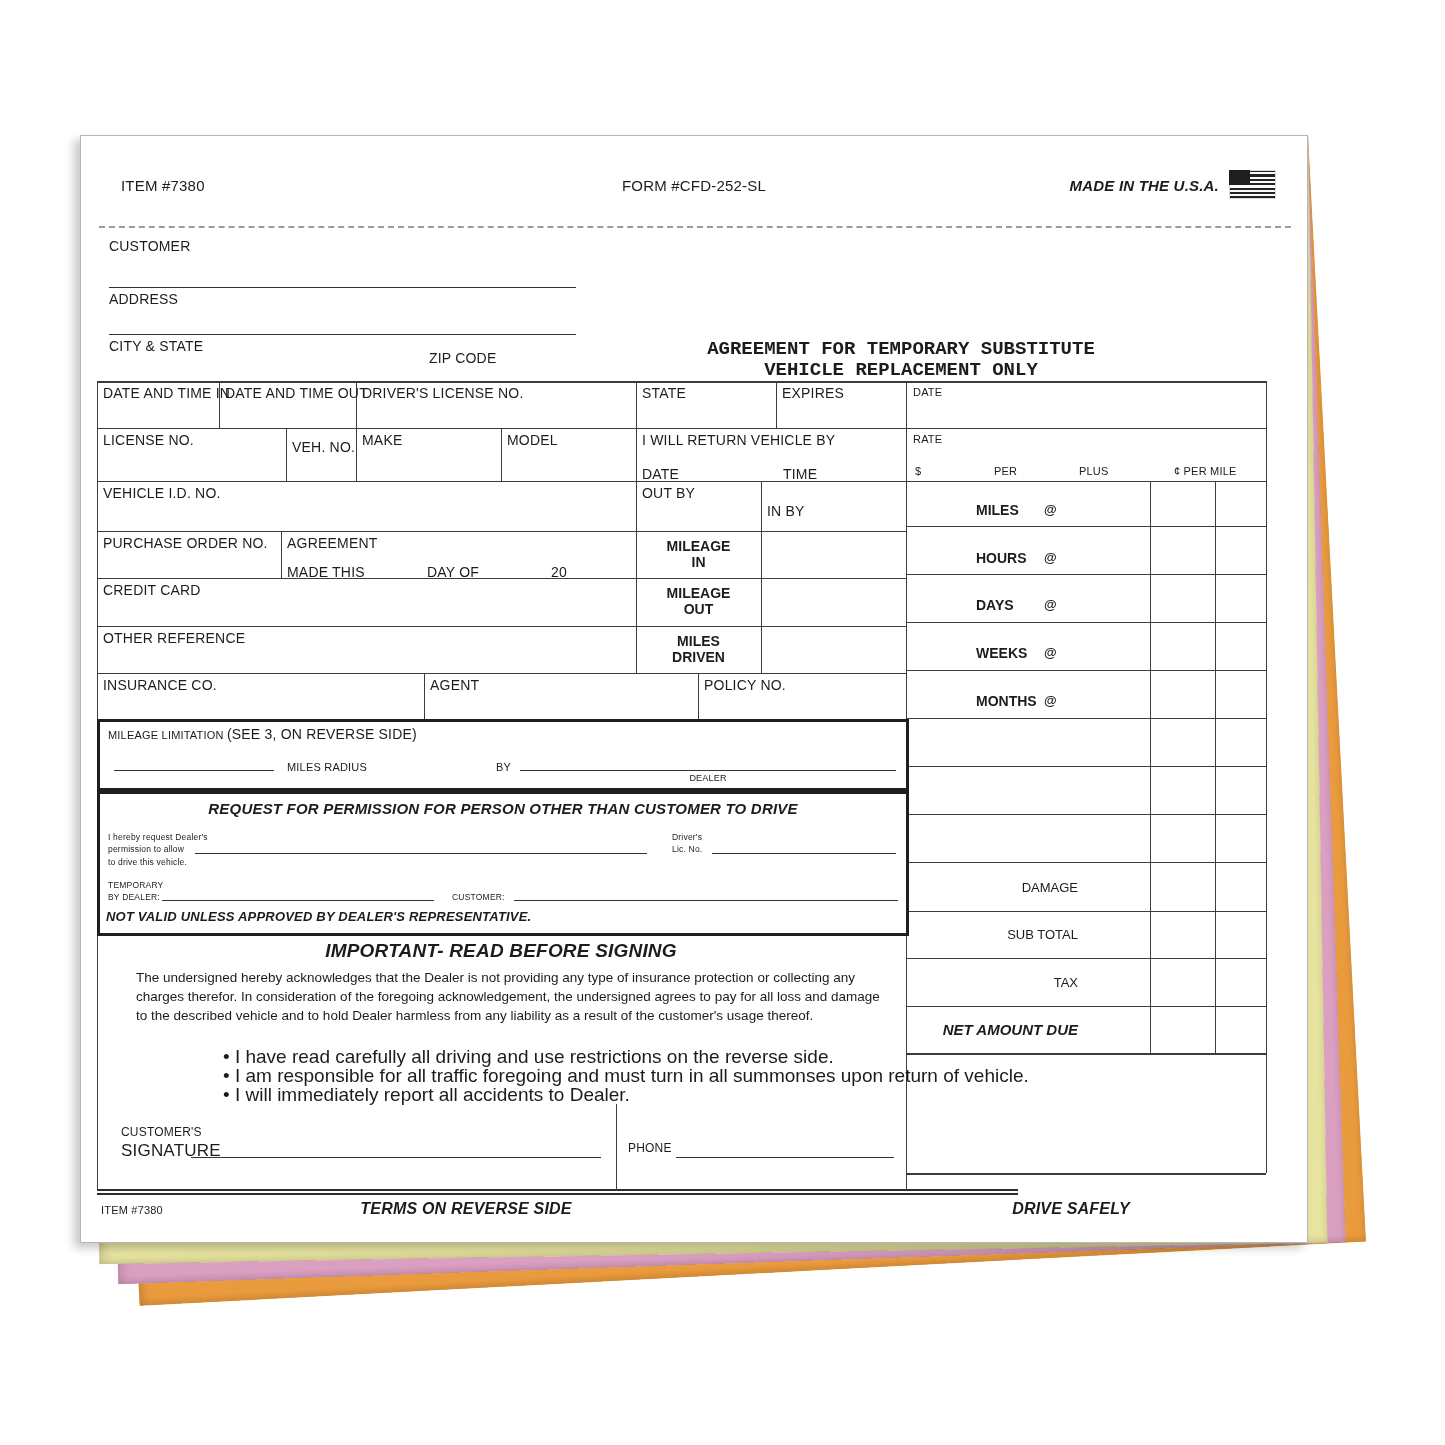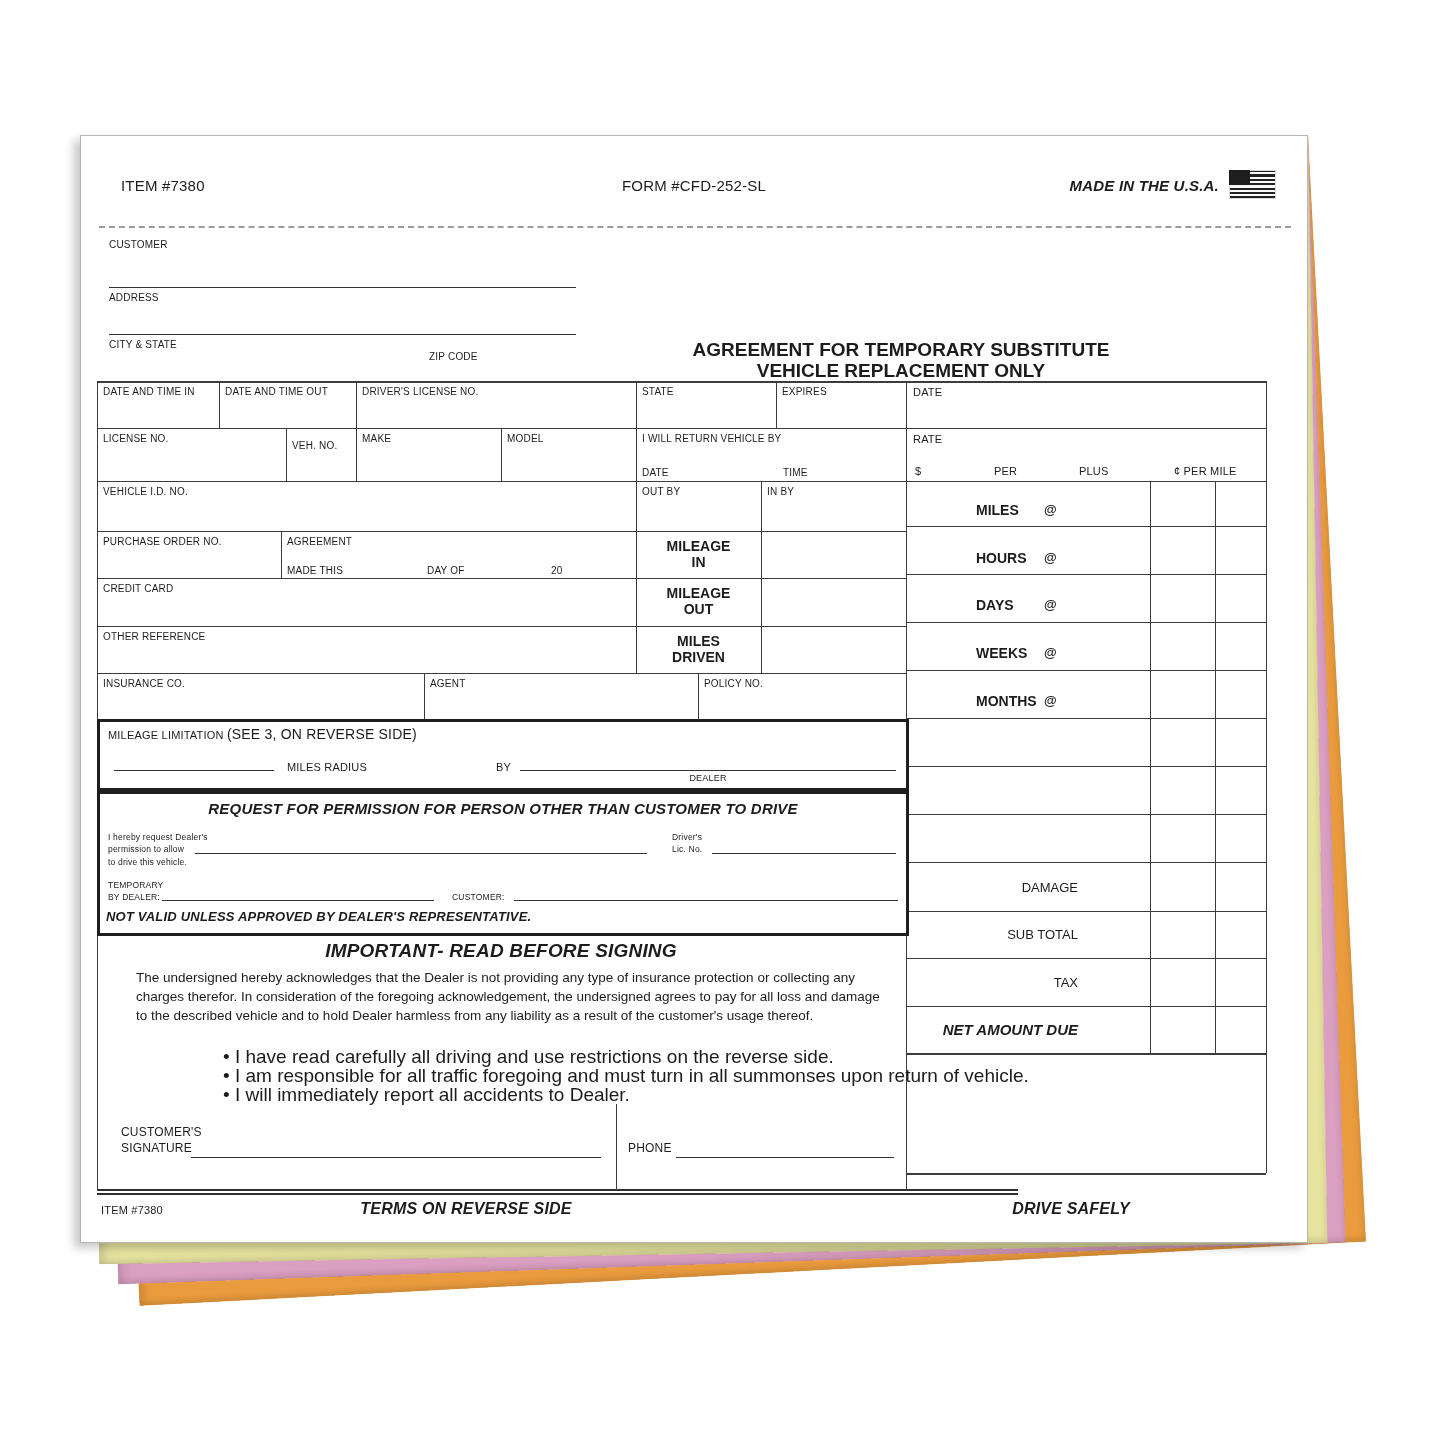--- a/index.html
+++ b/index.html
@@ -7,30 +7,30 @@
          font-family:"Liberation Sans",sans-serif;color:#1c1c1c;}
   .stack{position:absolute;left:80px;top:135px;width:1228px;height:1108px;}
   .sheet{position:absolute;inset:0;transform-origin:100% 0%;}
   .sheet.s-gold{transform:rotate(-3deg);box-shadow:0 12px 24px rgba(0,0,0,.30), -4px 6px 10px rgba(0,0,0,.22);}
   .sheet.s-pink{transform:rotate(-1.95deg);box-shadow:-2px 3px 6px rgba(0,0,0,.28);}
   .sheet.s-canary{transform:rotate(-1deg);box-shadow:-2px 3px 6px rgba(0,0,0,.28);}
   .sheet.s-color{box-shadow:inset 5px 0 8px rgba(0,0,0,.12), inset -2px -3px 6px rgba(0,0,0,.08);}
   .sheet.s-white{background:#ffffff;border:1px solid #b5b5b5;
                  box-shadow:-6px 5px 9px rgba(0,0,0,.22);}
   .form{position:absolute;inset:0;}
-  .lbl{position:absolute;font-size:10px;line-height:1.1;letter-spacing:.2px;white-space:nowrap;}
+  .lbl{position:absolute;font-size:14px;line-height:1.1;letter-spacing:.2px;white-space:nowrap;}
   .lbl11{font-size:11px;}
   .b{font-weight:bold;font-style:italic;}
   .cx{transform:translateX(-50%);}
   .h{position:absolute;height:1px;background:#3c3c3c;}
   .v{position:absolute;width:1px;background:#3c3c3c;}
   .u{position:absolute;height:0;border-bottom:1px solid #333;}
   .perf{position:absolute;left:18px;top:90px;width:1192px;height:0;border-top:2px dashed #9b9b9b;}
   .title{position:absolute;top:203px;left:820px;transform:translateX(-50%);
-         font-size:19px;font-weight:bold;line-height:1.12;text-align:center;white-space:nowrap;}
+         font-size:19px;font-weight:bold;line-height:1.12;text-align:center;white-space:nowrap;font-family:Liberation Mono, monospace;}
   .flag{position:absolute;left:1148px;top:34px;width:47px;height:29px;
         background:repeating-linear-gradient(to bottom,#232323 0 2.2px,#fafafa 2.2px 4.4px);
         box-shadow:0 0 0 1px #d8d8d8 inset;}
   .flag:before{content:"";position:absolute;left:0;top:0;width:21px;height:15px;background:#1e1e1e;}
   .box{position:absolute;border:3px solid #1f1f1f;box-sizing:border-box;background:#fff;}
   .mcell{position:absolute;left:556px;width:123px;display:flex;align-items:center;justify-content:center;
          text-align:center;font-weight:bold;font-size:14px;line-height:1.12;white-space:pre-line;}
   .ratelbl{position:absolute;left:895px;font-weight:bold;font-size:14px;}
   .rateat{position:absolute;left:963px;font-weight:bold;font-size:13px;}
   .tot{position:absolute;left:825px;width:172px;text-align:right;font-size:13px;}
@@ -127,21 +127,21 @@
         <span class="lbl" style="left:561px;top:331px">DATE</span>
         <span class="lbl" style="left:702px;top:331px">TIME</span>
         <span class="lbl lbl11" style="left:832px;top:297px">RATE</span>
         <span class="lbl lbl11" style="left:834px;top:329px">$</span>
         <span class="lbl lbl11" style="left:913px;top:329px">PER</span>
         <span class="lbl lbl11" style="left:998px;top:329px">PLUS</span>
         <span class="lbl lbl11" style="left:1093px;top:329px">¢ PER MILE</span>
 
         <span class="lbl" style="left:22px;top:350px">VEHICLE I.D. NO.</span>
         <span class="lbl" style="left:561px;top:350px">OUT BY</span>
-        <span class="lbl" style="left:686px;top:350px">IN BY</span>
+        <span class="lbl" style="left:686px;top:368px">IN BY</span>
 
         <span class="lbl" style="left:22px;top:400px">PURCHASE ORDER NO.</span>
         <span class="lbl" style="left:206px;top:400px">AGREEMENT</span>
         <span class="lbl" style="left:206px;top:429px">MADE THIS</span>
         <span class="lbl" style="left:346px;top:429px">DAY OF</span>
         <span class="lbl" style="left:470px;top:429px">20</span>
         <span class="lbl" style="left:22px;top:447px">CREDIT CARD</span>
         <span class="lbl" style="left:22px;top:495px">OTHER REFERENCE</span>
         <span class="lbl" style="left:22px;top:542px">INSURANCE CO.</span>
         <span class="lbl" style="left:349px;top:542px">AGENT</span>
@@ -200,21 +200,21 @@
           <span class="lbl b" style="left:6px;top:116px;font-size:13px">NOT VALID UNLESS APPROVED BY DEALER'S REPRESENTATIVE.</span>
         </div>
 
         <span class="lbl b cx" style="left:420px;top:805px;font-size:19px">IMPORTANT- READ BEFORE SIGNING</span>
         <div class="para">The undersigned hereby acknowledges that the Dealer is not providing any type of insurance protection or collecting any charges therefor. In consideration of the foregoing acknowledgement, the undersigned agrees to pay for all loss and damage to the described vehicle and to hold Dealer harmless from any liability as a result of the customer's usage thereof.</div>
         <span class="bullet" style="top:910px">• I have read carefully all driving and use restrictions on the reverse side.</span>
         <span class="bullet" style="top:929px">• I am responsible for all traffic foregoing and must turn in all summonses upon return of vehicle.</span>
         <span class="bullet" style="top:948px">• I will immediately report all accidents to Dealer.</span>
 
         <span class="lbl" style="left:40px;top:990px;font-size:12px">CUSTOMER'S</span>
-        <span class="lbl" style="left:40px;top:1006px;font-size:12px">SIGNATURE</span>
+        <span class="lbl" style="left:40px;top:1006px;font-size:17px">SIGNATURE</span>
         <i class="u" style="left:110px;top:1021px;width:410px"></i>
         <span class="lbl" style="left:547px;top:1006px;font-size:12px">PHONE</span>
         <i class="u" style="left:595px;top:1021px;width:218px"></i>
 
         <span class="lbl" style="left:20px;top:1068px;font-size:11px">ITEM #7380</span>
         <span class="lbl b cx" style="left:385px;top:1064px;font-size:16px">TERMS ON REVERSE SIDE</span>
         <span class="lbl b cx" style="left:990px;top:1064px;font-size:16px">DRIVE SAFELY</span>
 
       </div>
     </div>

